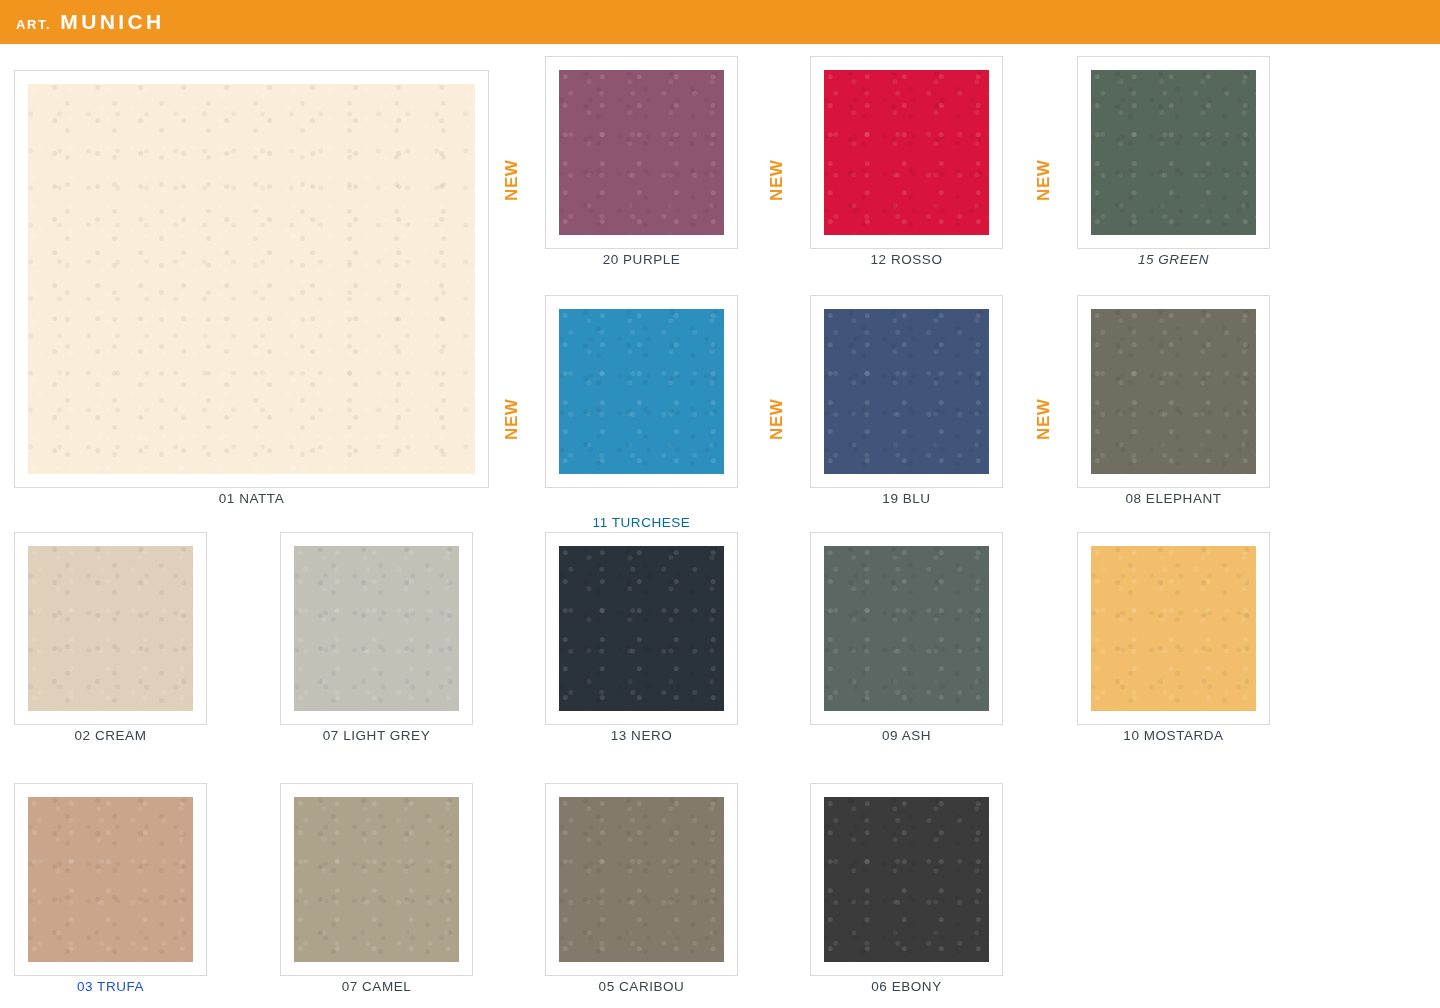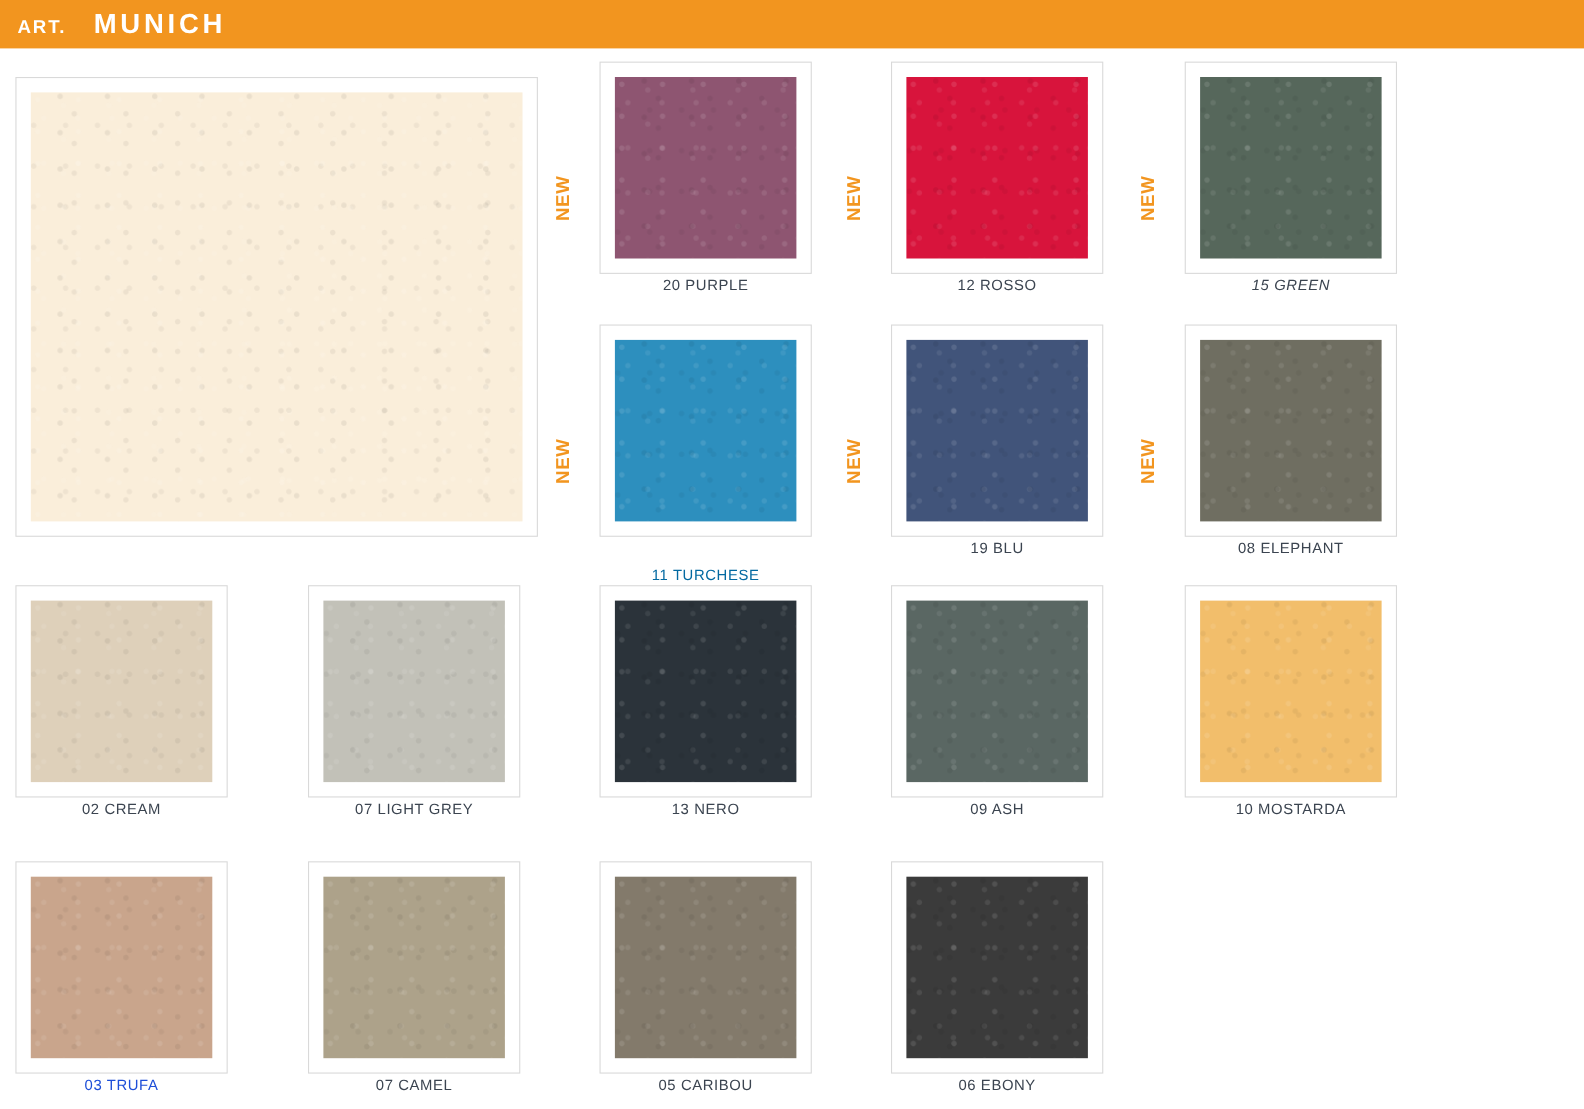--- a/index.html
+++ b/index.html
@@ -19,27 +19,27 @@
     background: #F2951F;
     display: flex; align-items: center;
   }
   .header-title {
     color: #ffffff;
     padding-left: 16px;
     white-space: nowrap;
     display: flex; align-items: baseline;
   }
   .header-art {
-    font-size: 17px; font-weight: bold;
+    font-size: 13px; font-weight: bold;
     letter-spacing: 1.6px;
   }
   .header-name {
-    font-size: 25px; font-weight: bold;
+    font-size: 21px; font-weight: bold;
     letter-spacing: 3.4px;
-    margin-left: 25px;
+    margin-left: 9px;
   }
 
   
   .frame {
     position: absolute;
     border: 1px solid #d9d9d9;
     background: #ffffff;
     padding: 13px;
   }
   .chip {
@@ -91,20 +91,21 @@
   <div class="header" style="background: rgb(242, 149, 31);">
     <div class="header-title" style="color: rgb(255, 255, 255);">
       <span class="header-art">ART.</span>
       <span class="header-name">MUNICH</span>
     </div>
   </div>
 
   <div class="frame" id="featured-frame" style="left: 14px; top: 70px; width: 475px; height: 418px; border-color: rgb(217, 217, 217);">
     <div class="chip" id="featured-chip" style="background: rgb(250, 238, 218);"></div>
   </div>
+  <div class="caption" id="featured-caption" style="left: 14px; top: 491px; width: 475px; color: rgb(59, 68, 80);">01 NATTA</div>
 
   <div id="swatch-grid">
       <div class="frame" style="left: 545px; top: 56px; width: 193px; height: 193px; border-color: rgb(217, 217, 217);">
         <div class="chip" style="background: rgb(142, 85, 113);"></div>
       </div>
       <div class="caption" style="left: 545px; top: 252px; width: 193px; color: rgb(59, 68, 80);">20 PURPLE</div>
       <div class="new-tag" style="color: rgb(242, 149, 31); left: 522px; top: 181px;">NEW</div>
       <div class="frame" style="left: 810px; top: 56px; width: 193px; height: 193px; border-color: rgb(217, 217, 217);">
         <div class="chip" style="background: rgb(216, 20, 60);"></div>
       </div>

